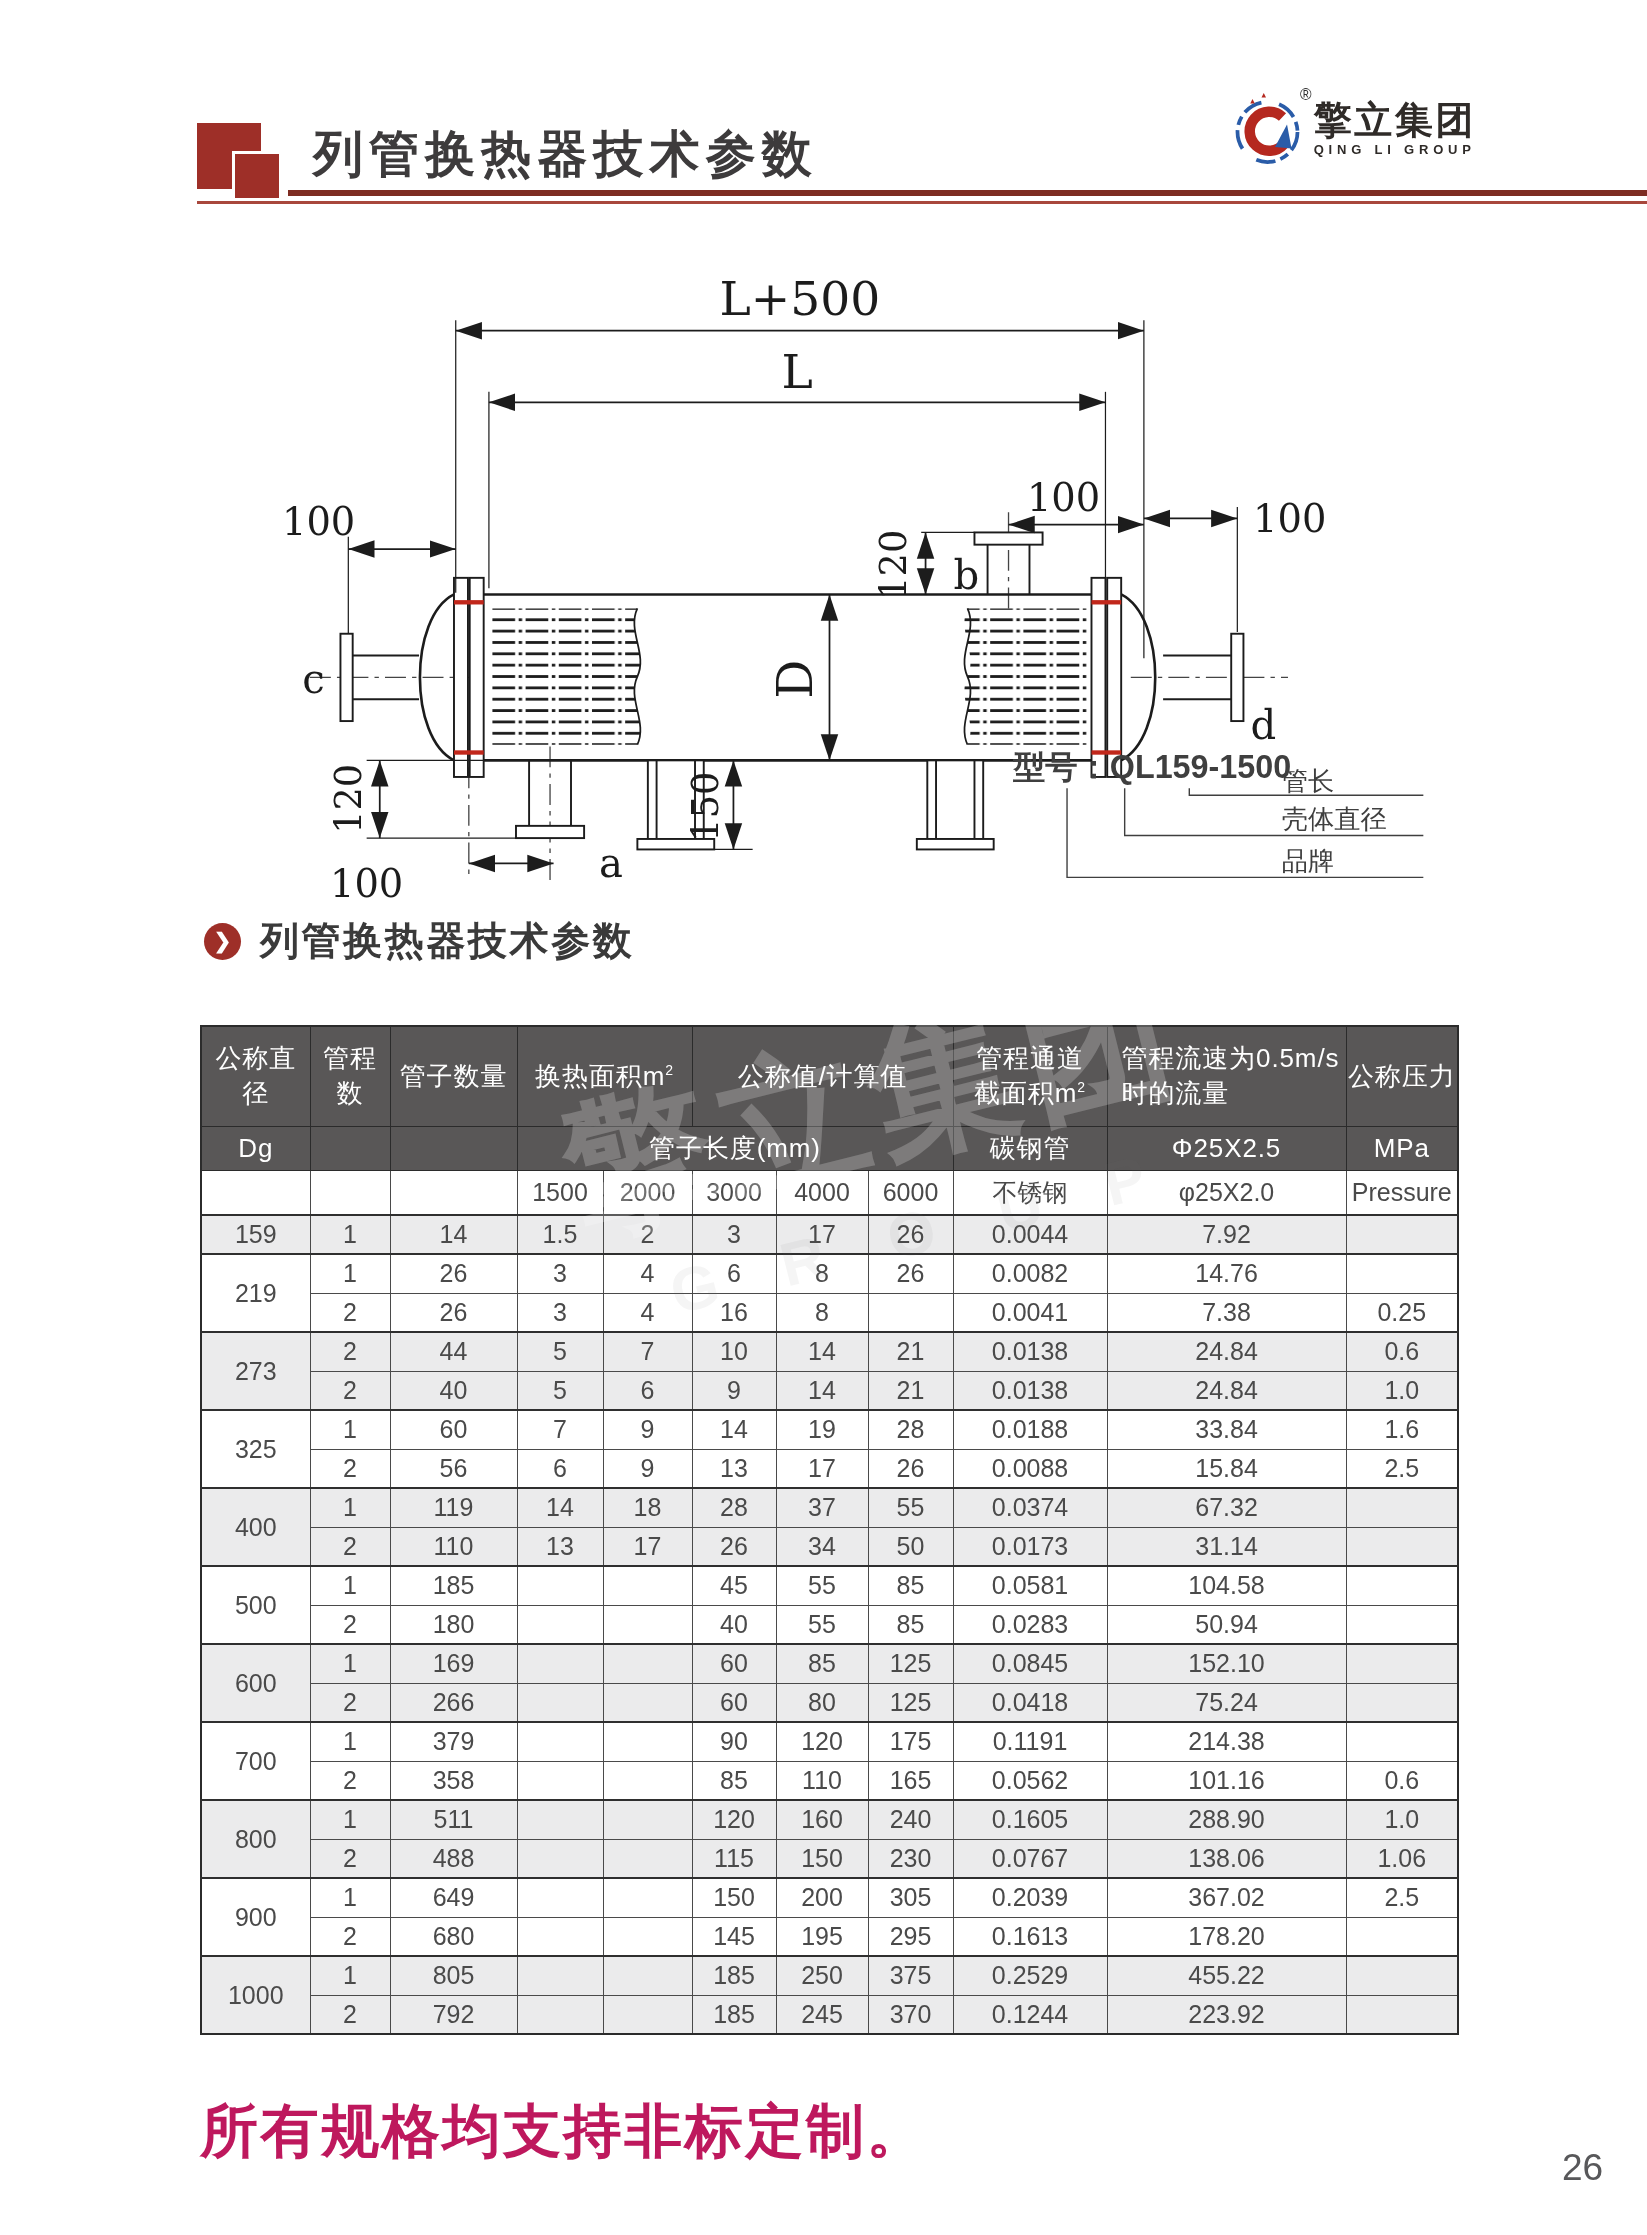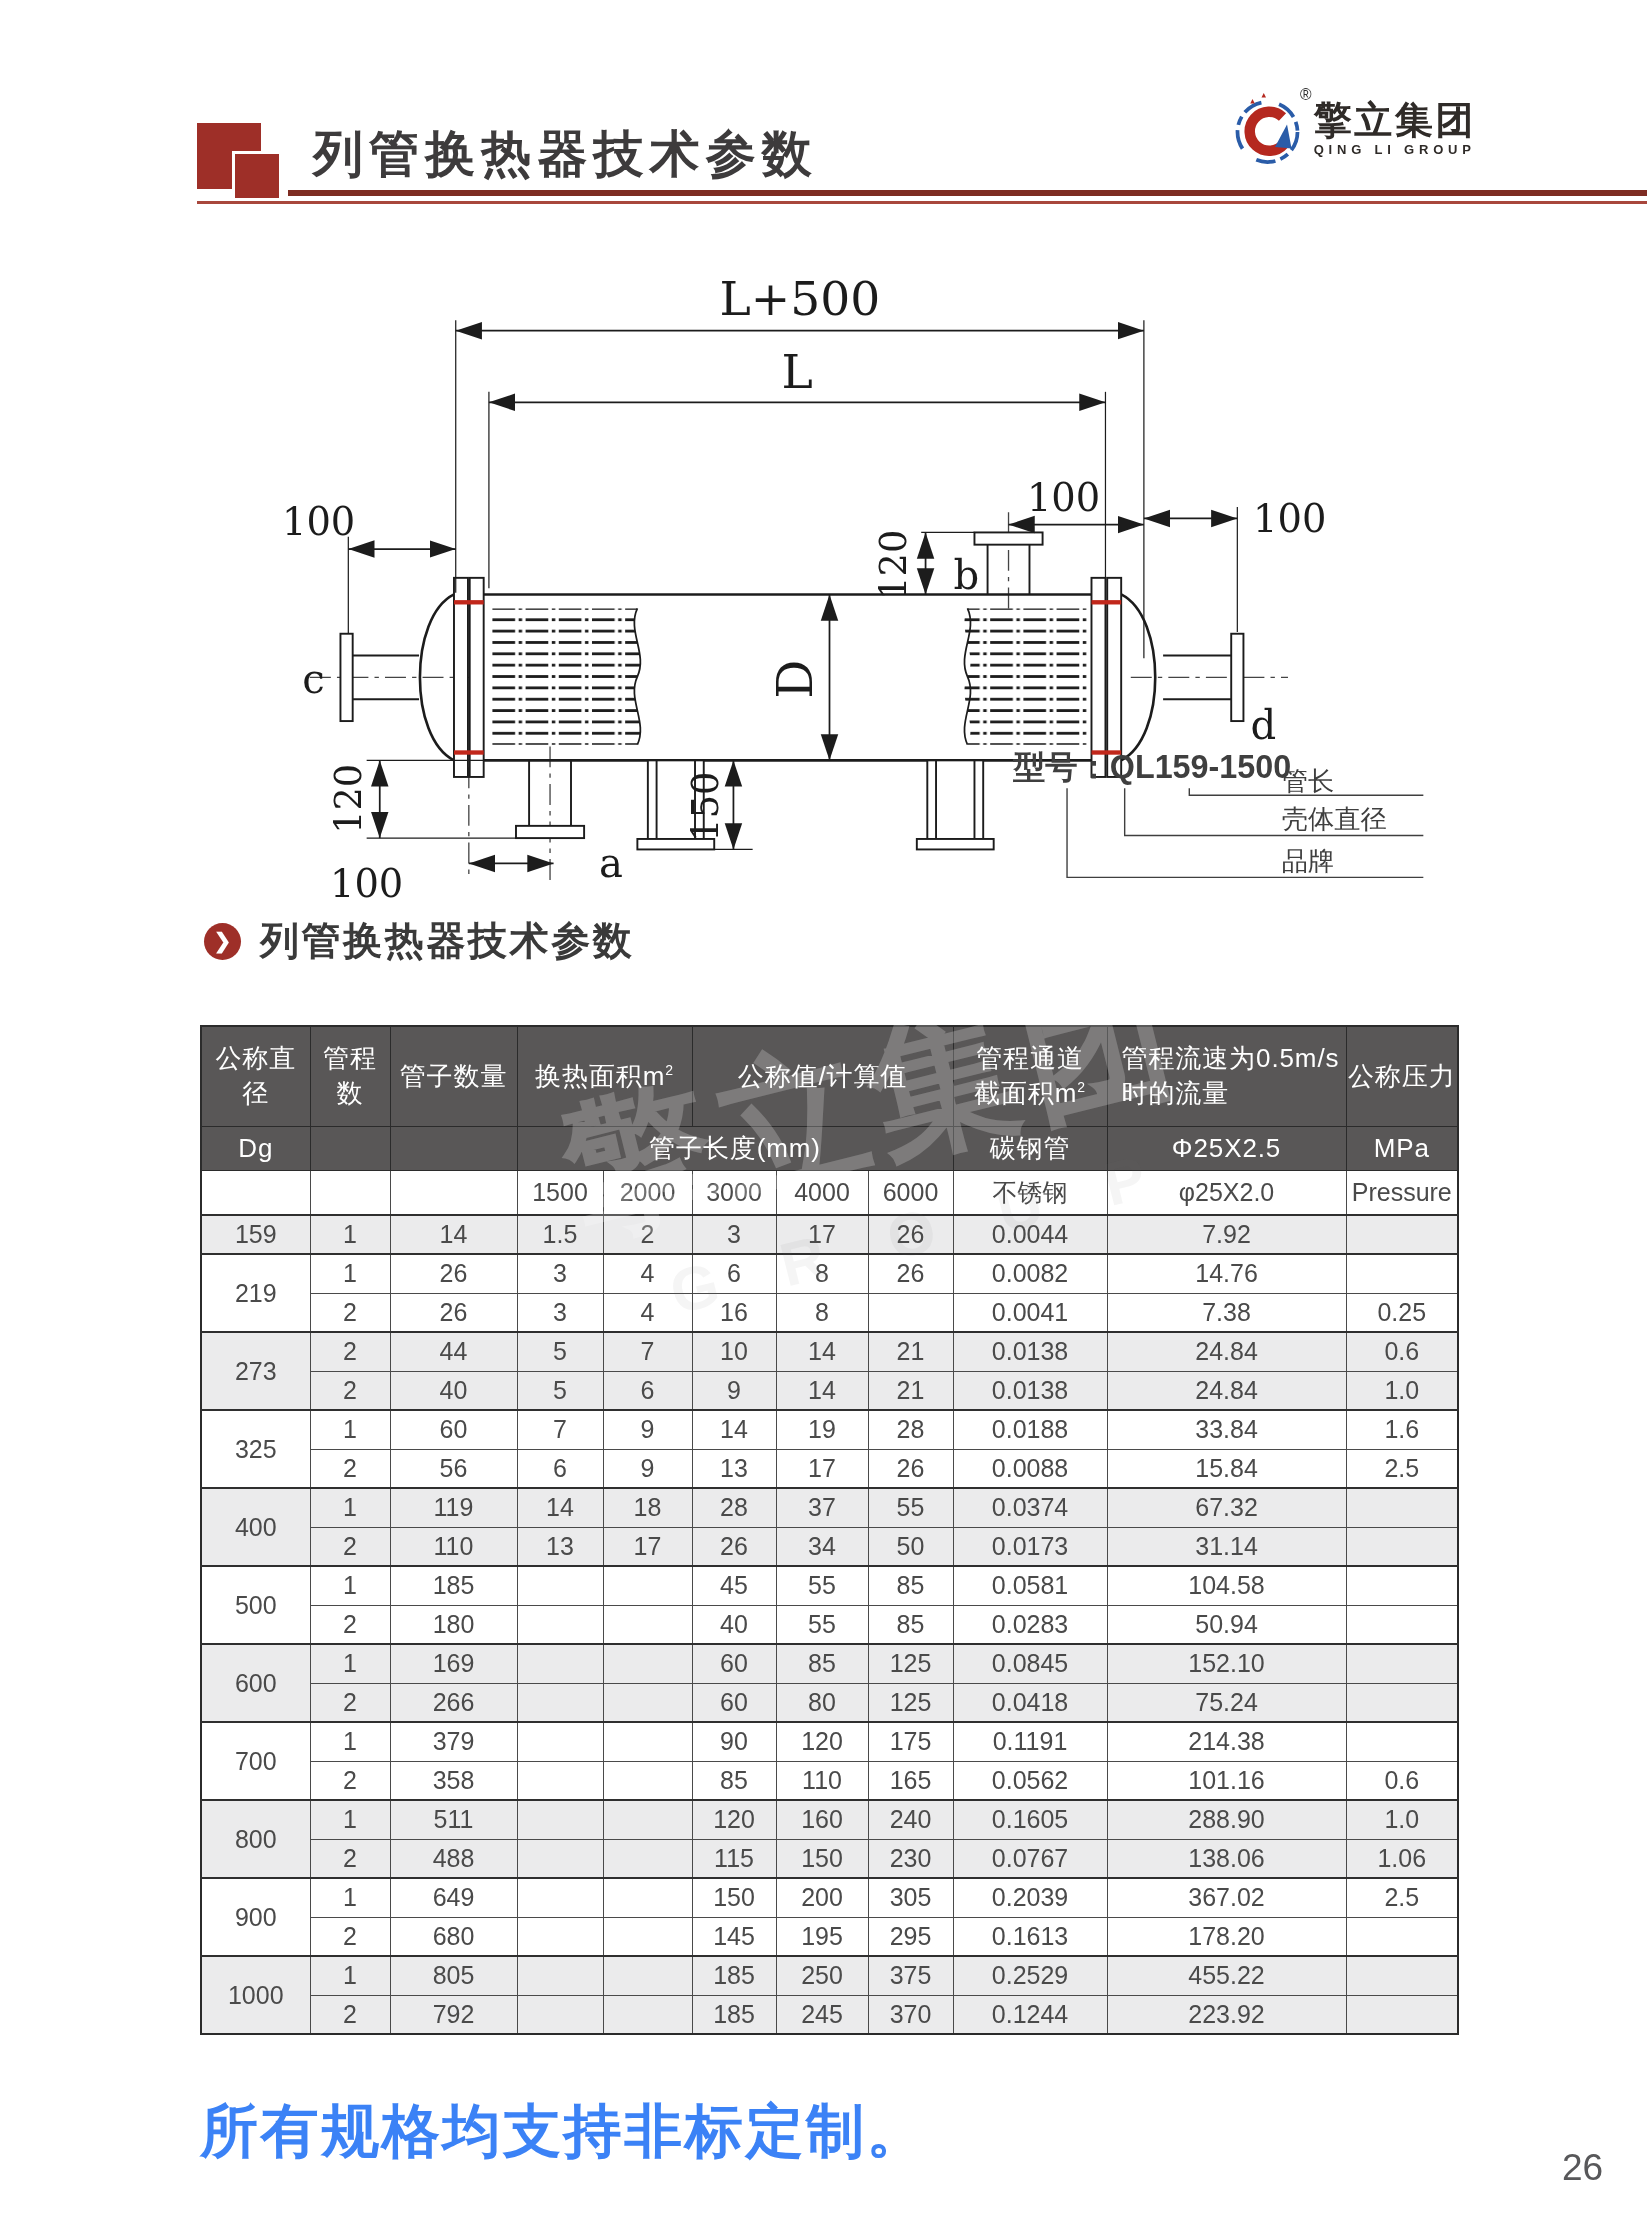--- a/index.html
+++ b/index.html
@@ -58,21 +58,21 @@
   tr.shade td{background:var(--shade);}
   tr.group-first td{border-top:2.6px solid #2f2f2f;}
   tr.inner-split td{border-top:1.7px solid #5a5a5a;}
   .dia-cell{font-size:25px;}
   
   .wm{position:absolute;left:559px;top:1004px;font-size:148px;font-weight:700;
     color:rgba(255,255,255,0.22);transform:rotate(-14deg);pointer-events:none;letter-spacing:8.7px;z-index:5;}
   .wm2{position:absolute;left:664px;top:1197px;font-size:61px;font-weight:700;
     color:rgba(120,120,120,0.07);transform:rotate(-14deg);pointer-events:none;letter-spacing:24.5px;z-index:5;}
   
-  .note{position:absolute;left:200px;top:2093px;font-size:58px;font-weight:700;color:#3b82f6;letter-spacing:2.6px;}
+  .note{position:absolute;left:200px;top:2093px;font-size:58px;font-weight:700;color:#be185d;letter-spacing:2.6px;}
   .pageno{position:absolute;left:1562px;top:2147px;font-size:37px;color:#58585a;}
 </style>
 </head>
 <body>
 
 <div class="page">
 
   <div class="hdr-sq-big"></div>
   <div class="hdr-sq-small"></div>
   <div class="hdr-title">列管换热器技术参数</div>

